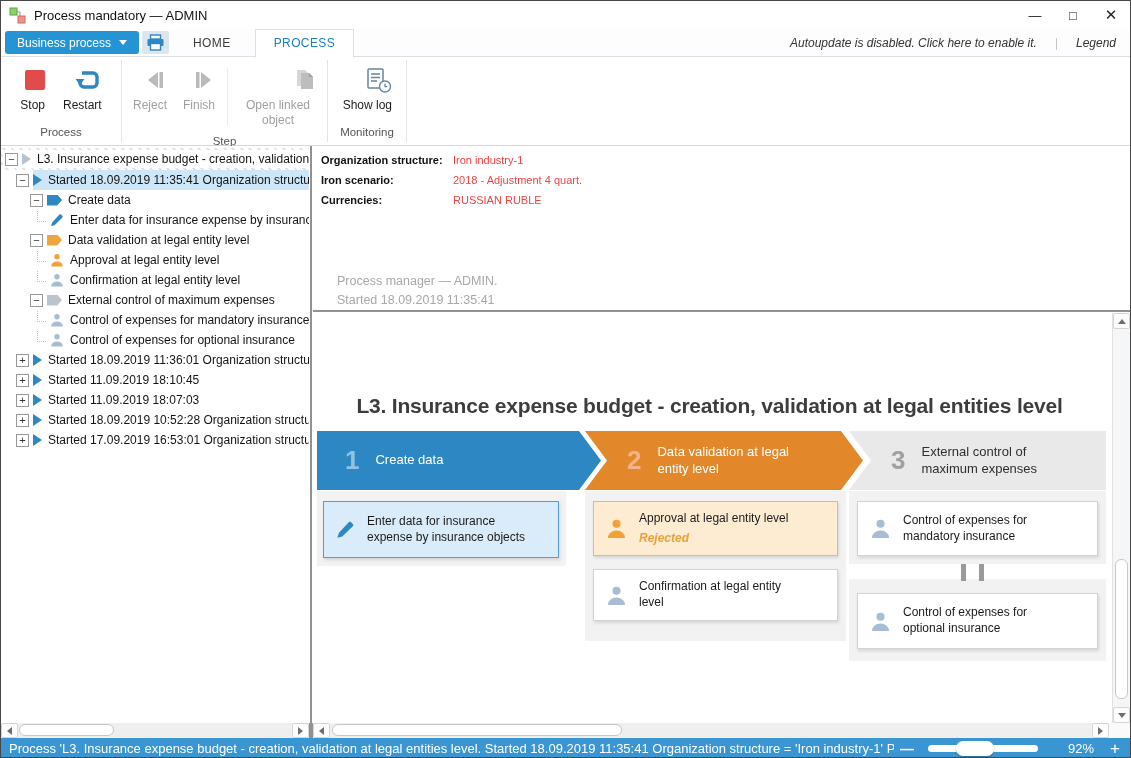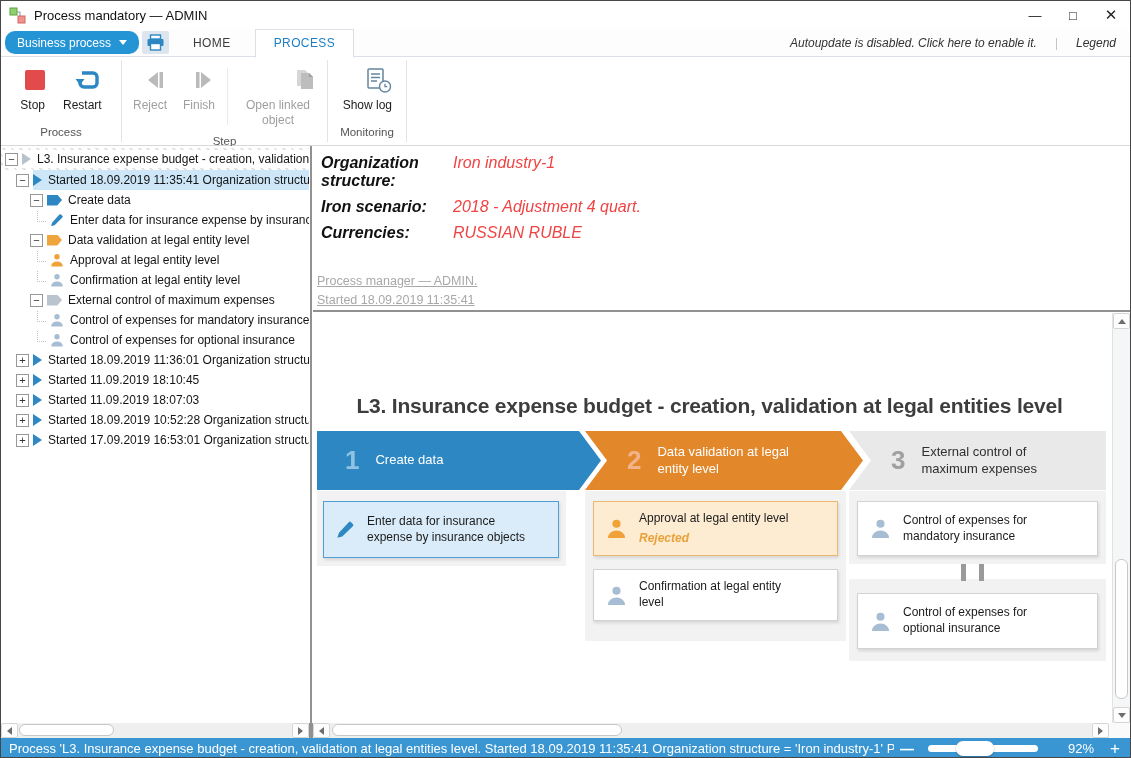--- a/index.html
+++ b/index.html
@@ -14,21 +14,21 @@
   .app-icon { width:17px; height:17px; margin-right:8px; flex:none; }
   .title-text { font-size:13px; color:#111; }
   .win-controls { margin-left:auto; display:flex; height:100%; }
   .win-btn { width:38px; height:100%; display:flex; align-items:center; justify-content:center;
              font-size:13px; color:#222; }
   .win-btn.close { font-size:15px; }
 
   
   .tabrow { height:28px; display:flex; align-items:center; border-bottom:1px solid #dbe0e6;
             background:#fdfdfd; }
-  .bp-btn { height:23px; margin-left:4px; background:#2494d4; border-radius:10px; color:#fff;
+  .bp-btn { height:23px; margin-left:4px; background:#2494d4; border-radius:3px; color:#fff;
             font-size:12px; display:flex; align-items:center; gap:8px; padding:0 12px; }
   .bp-caret { width:0; height:0; border-left:4px solid transparent; border-right:4px solid transparent;
               border-top:5px solid #fff; }
   .print-btn { width:27px; height:23px; margin-left:3px; background:#dde6ef; border-radius:2px;
                display:flex; align-items:center; justify-content:center; }
   .tab { height:28px; display:flex; align-items:center; padding:0 18px; font-size:12px;
          letter-spacing:0.4px; color:#3c3c3c; margin-left:6px; }
   .tab.active { color:#1d7fc4; background:#fff; border:1px solid #dbe0e6; border-bottom:1px solid #fff;
                 margin-bottom:-1px; height:29px; }
   .tabrow-right { margin-left:auto; display:flex; align-items:center; padding-right:14px;font-style:italic; }
@@ -68,24 +68,24 @@
                clip-path:polygon(0 0,68% 0,100% 50%,68% 100%,0 100%); }
   .stage-blue { background:#2d87c3; } .stage-orange { background:#f0a53c; } .stage-gray { background:#b9c4ce; }
   .tico { margin-right:6px; flex:none; display:flex; }
   .leafL { width:9px; height:13px; border-left:1px dotted #bfbfbf; border-bottom:1px dotted #bfbfbf;
            margin:-9px 4px 0 0; flex:none; }
   .selwrap { flex:1; display:flex; align-items:center; background:#cde7f8; height:100%; }
   .ind1 { padding-left:15px; } .ind2 { padding-left:29px; } .ind3 { padding-left:36px; }
 
   .right-col { flex:1; display:flex; flex-direction:column; overflow:hidden; }
   .details { height:163px; padding:8px 0 0 8px; position:relative; background:#fff; }
-  .detail-row { display:flex; margin-bottom:8px; font-size:16px;font-style:italic; }
+  .detail-row { display:flex; margin-bottom:8px; font-size:11px; }
   .detail-label { width:132px; font-weight:bold; color:#111; }
   .detail-value { color:#ef4444; }
-  .dim { position:absolute; left:4px; color:#a8a8a8; font-size:12.5px;text-decoration:underline; }
+  .dim { position:absolute; left:24px; color:#a8a8a8; font-size:12.5px; }
   .dim1 { top:128px; } .dim2 { top:147px; }
   .hsplit { height:4px; background:#919191; border-top:1px solid #fff; border-bottom:1px solid #fff; }
 
   
   .diagram-wrap { flex:1; display:flex; overflow:hidden; }
   .diagram { flex:1; position:relative; background:#fff; overflow:hidden; }
   .dg-title { position:absolute; top:81px; left:0; right:6px; text-align:center; font-size:21px;
               font-weight:bold; color:#3d3d3d; letter-spacing:-0.2px; }
   .chev { position:absolute; top:118px; height:59px; display:flex; align-items:center; gap:16px;
           color:#fff; }

